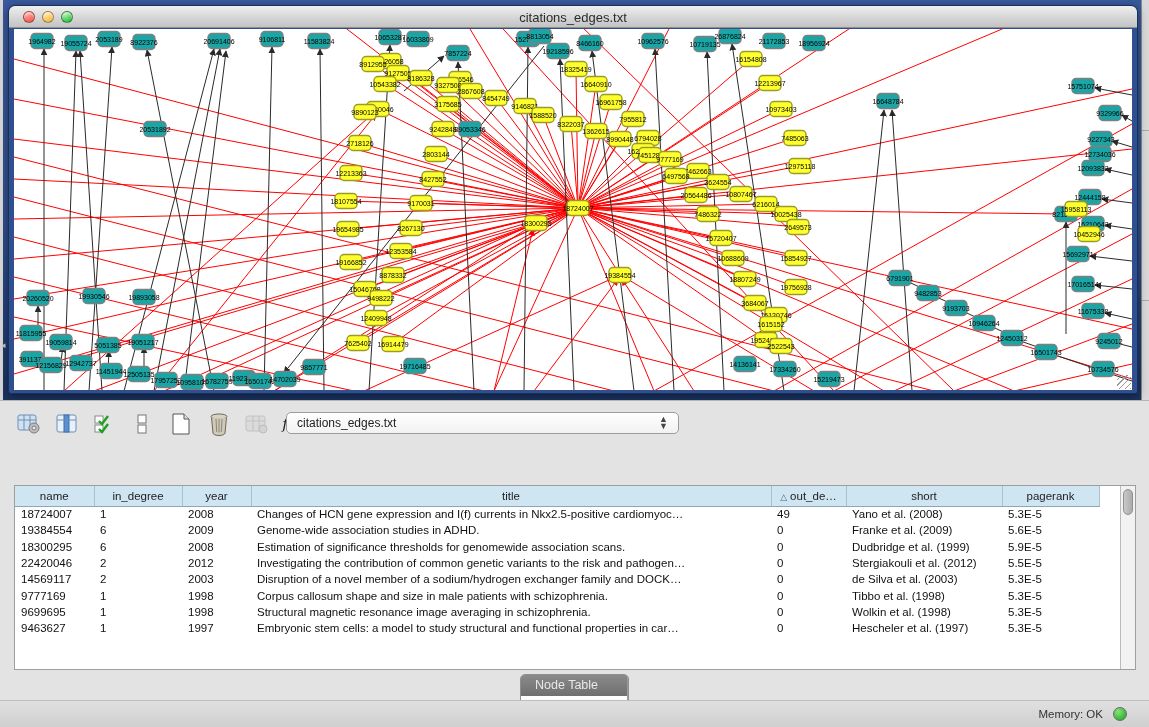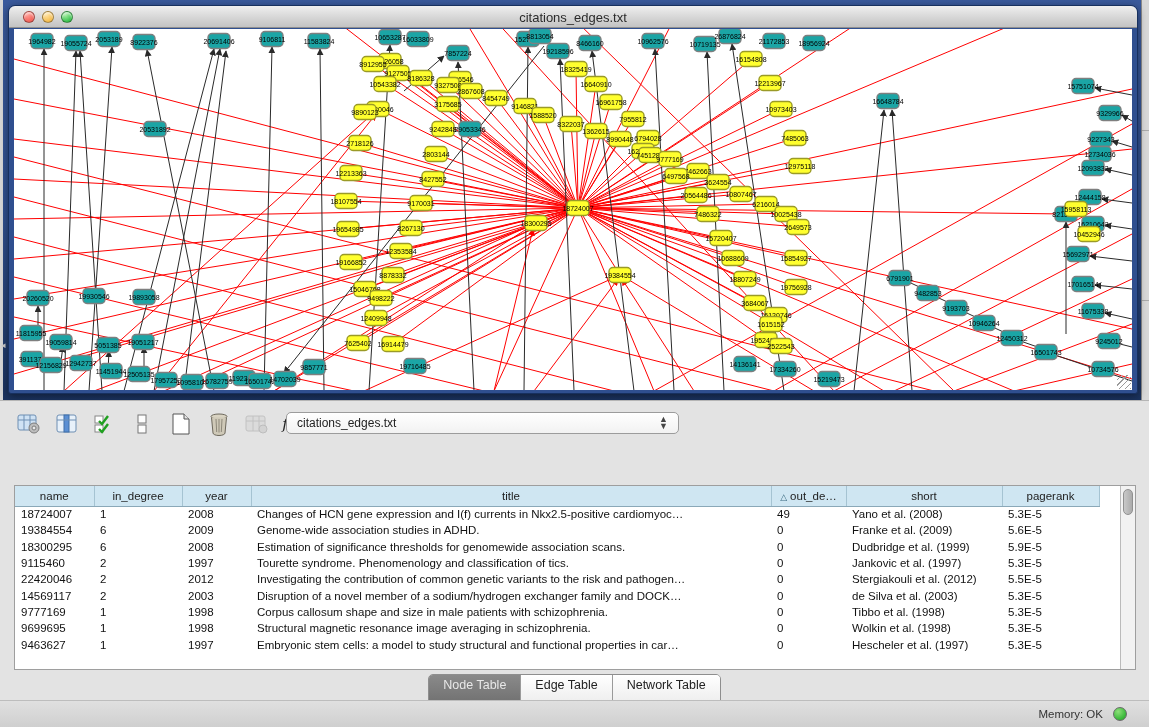--- a/index.html
+++ b/index.html
@@ -60,21 +60,21 @@
   th { height:20px; background:#cfe6f2; border-right:1px solid #a5c3d2; border-bottom:1px solid #8aa8b8;
     font-weight:normal; font-size:11.5px; color:#222; text-align:center; overflow:hidden; white-space:nowrap; }
   th .sort { color:#39687f; font-size:9px; margin-right:3px; }
   td { height:16.3px; padding:0 6px; overflow:hidden; white-space:nowrap; text-overflow:clip; }
   .vscroll { flex:0 0 15px; background:#f2f2f2; border-left:1px solid #bbb; position:relative; }
   .vscroll .thumb { position:absolute; left:2px; top:3px; width:10px; height:26px;
     background:linear-gradient(90deg,#c9c9c9,#ababab); border:1px solid #909090; border-radius:6px; }
 
   .seg-bar { position:absolute; left:0; right:0; top:273px; height:24px; display:flex; justify-content:center; }
   .seg { display:flex; border:1px solid #8e8e8e; border-radius:5px; overflow:hidden; height:32px;
-    box-shadow:0 1px 0 rgba(255,255,255,.7); }
+    box-shadow:0 1px 0 rgba(255,255,255,.7);flex-direction:column; }
   .seg-item { padding:0 14px; font-size:12.5px; line-height:21px; background:linear-gradient(180deg,#ffffff,#ececec);
     color:#222; border-right:1px solid #9a9a9a; cursor:pointer; }
   .seg-item:last-child { border-right:none; }
   .seg-item.selected { background:linear-gradient(180deg,#8a8a8a,#6f6f6f); color:#e8e8e8; }
 
   .status-bar { position:absolute; left:0; right:0; bottom:0; height:27px;
     background:linear-gradient(180deg,#e0e0e0,#cfcfcf); border-top:1px solid #bdbdbd;text-align:center; }
   .mem-label { position:absolute; right:46px; top:7px; font-size:11.5px; color:#333; }
   .mem-dot { position:absolute; right:22px; top:6px; width:14px; height:14px; border-radius:50%;
     background:radial-gradient(circle at 35% 30%,#8ee07a,#3cba3c 65%,#2e9e2e);
@@ -934,30 +934,20 @@
               <td>18300295</td>
               <td>6</td>
               <td>2008</td>
               <td>Estimation of significance thresholds for genomewide association scans.</td>
               <td>0</td>
               <td>Dudbridge et al. (1999)</td>
               <td>5.9E-5</td>
               <td></td>
             </tr>
             <tr>
-              <td>9115460</td>
-              <td>2</td>
-              <td>1997</td>
-              <td>Tourette syndrome. Phenomenology and classification of tics.</td>
-              <td>0</td>
-              <td>Jankovic et al. (1997)</td>
-              <td>5.3E-5</td>
-              <td></td>
-            </tr>
-            <tr>
               <td>22420046</td>
               <td>2</td>
               <td>2012</td>
               <td>Investigating the contribution of common genetic variants to the risk and pathogen…</td>
               <td>0</td>
               <td>Stergiakouli et al. (2012)</td>
               <td>5.5E-5</td>
               <td></td>
             </tr>
             <tr>

